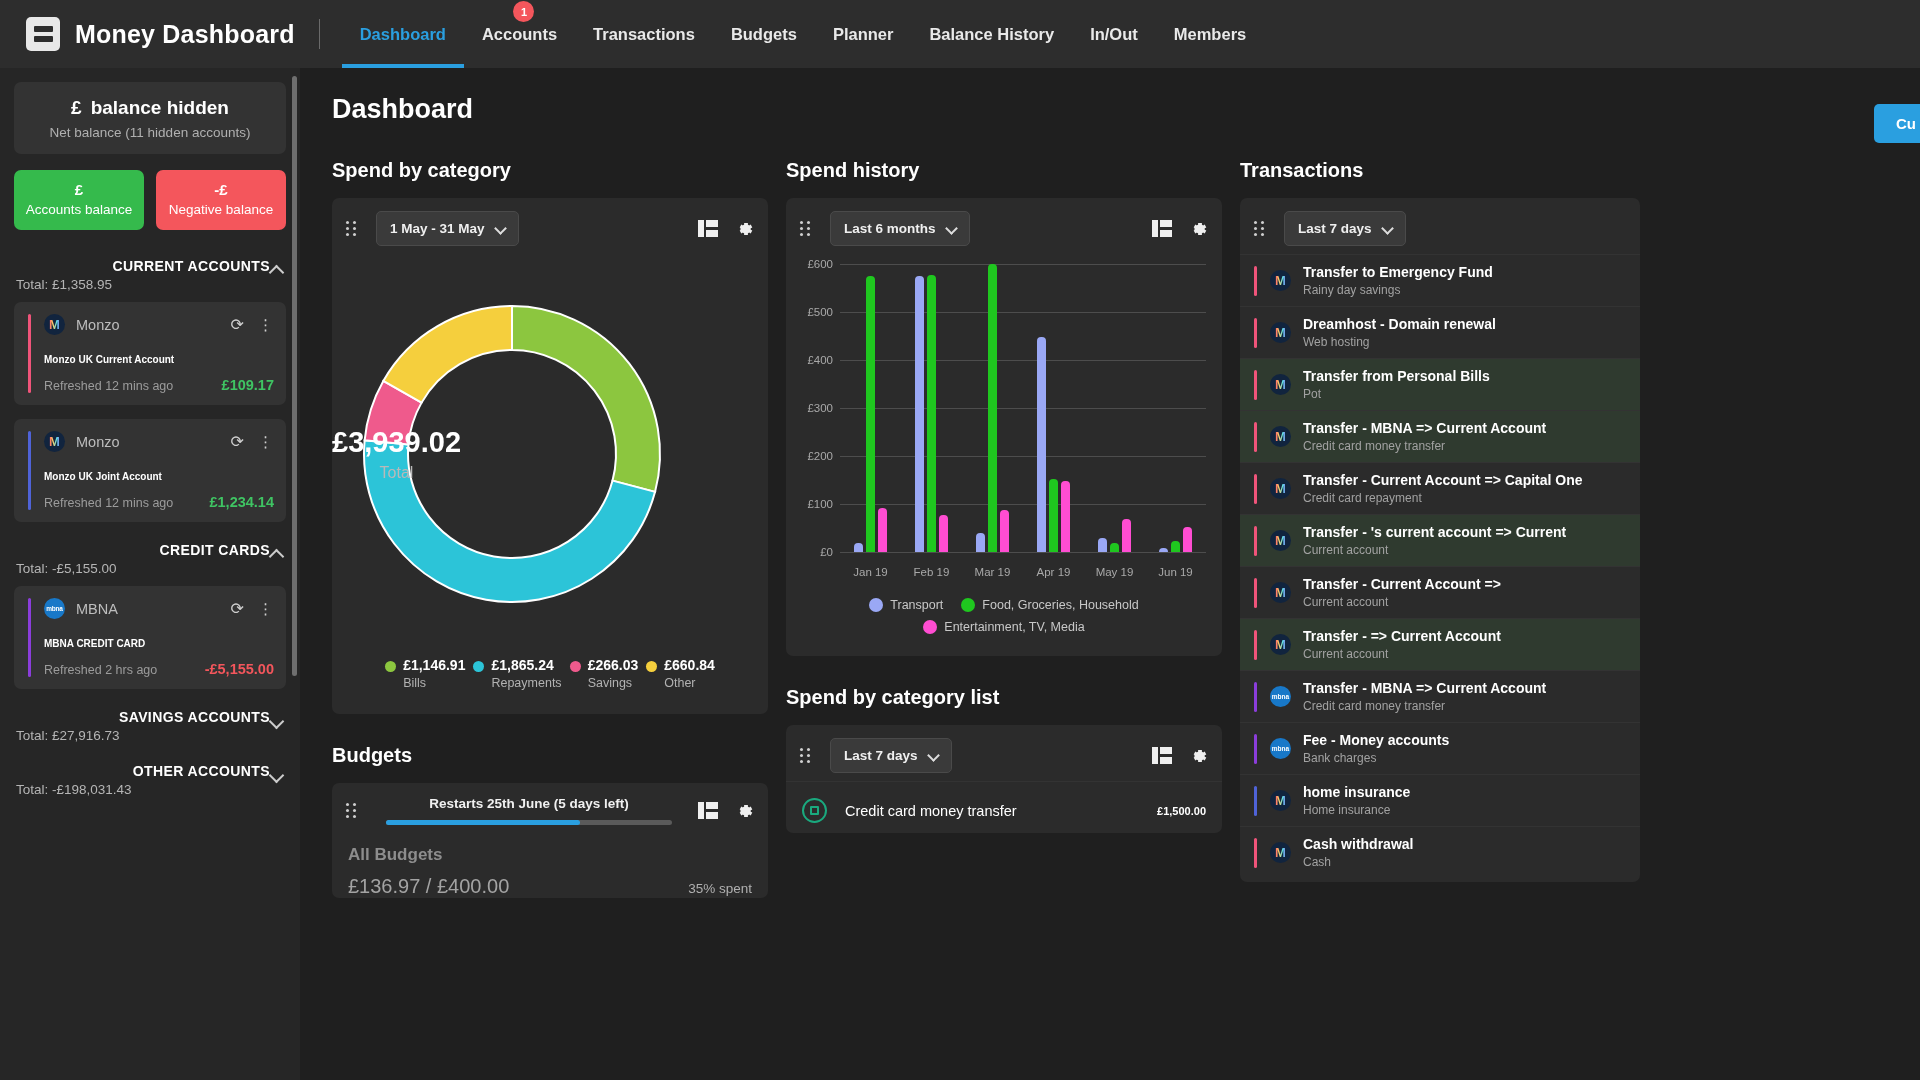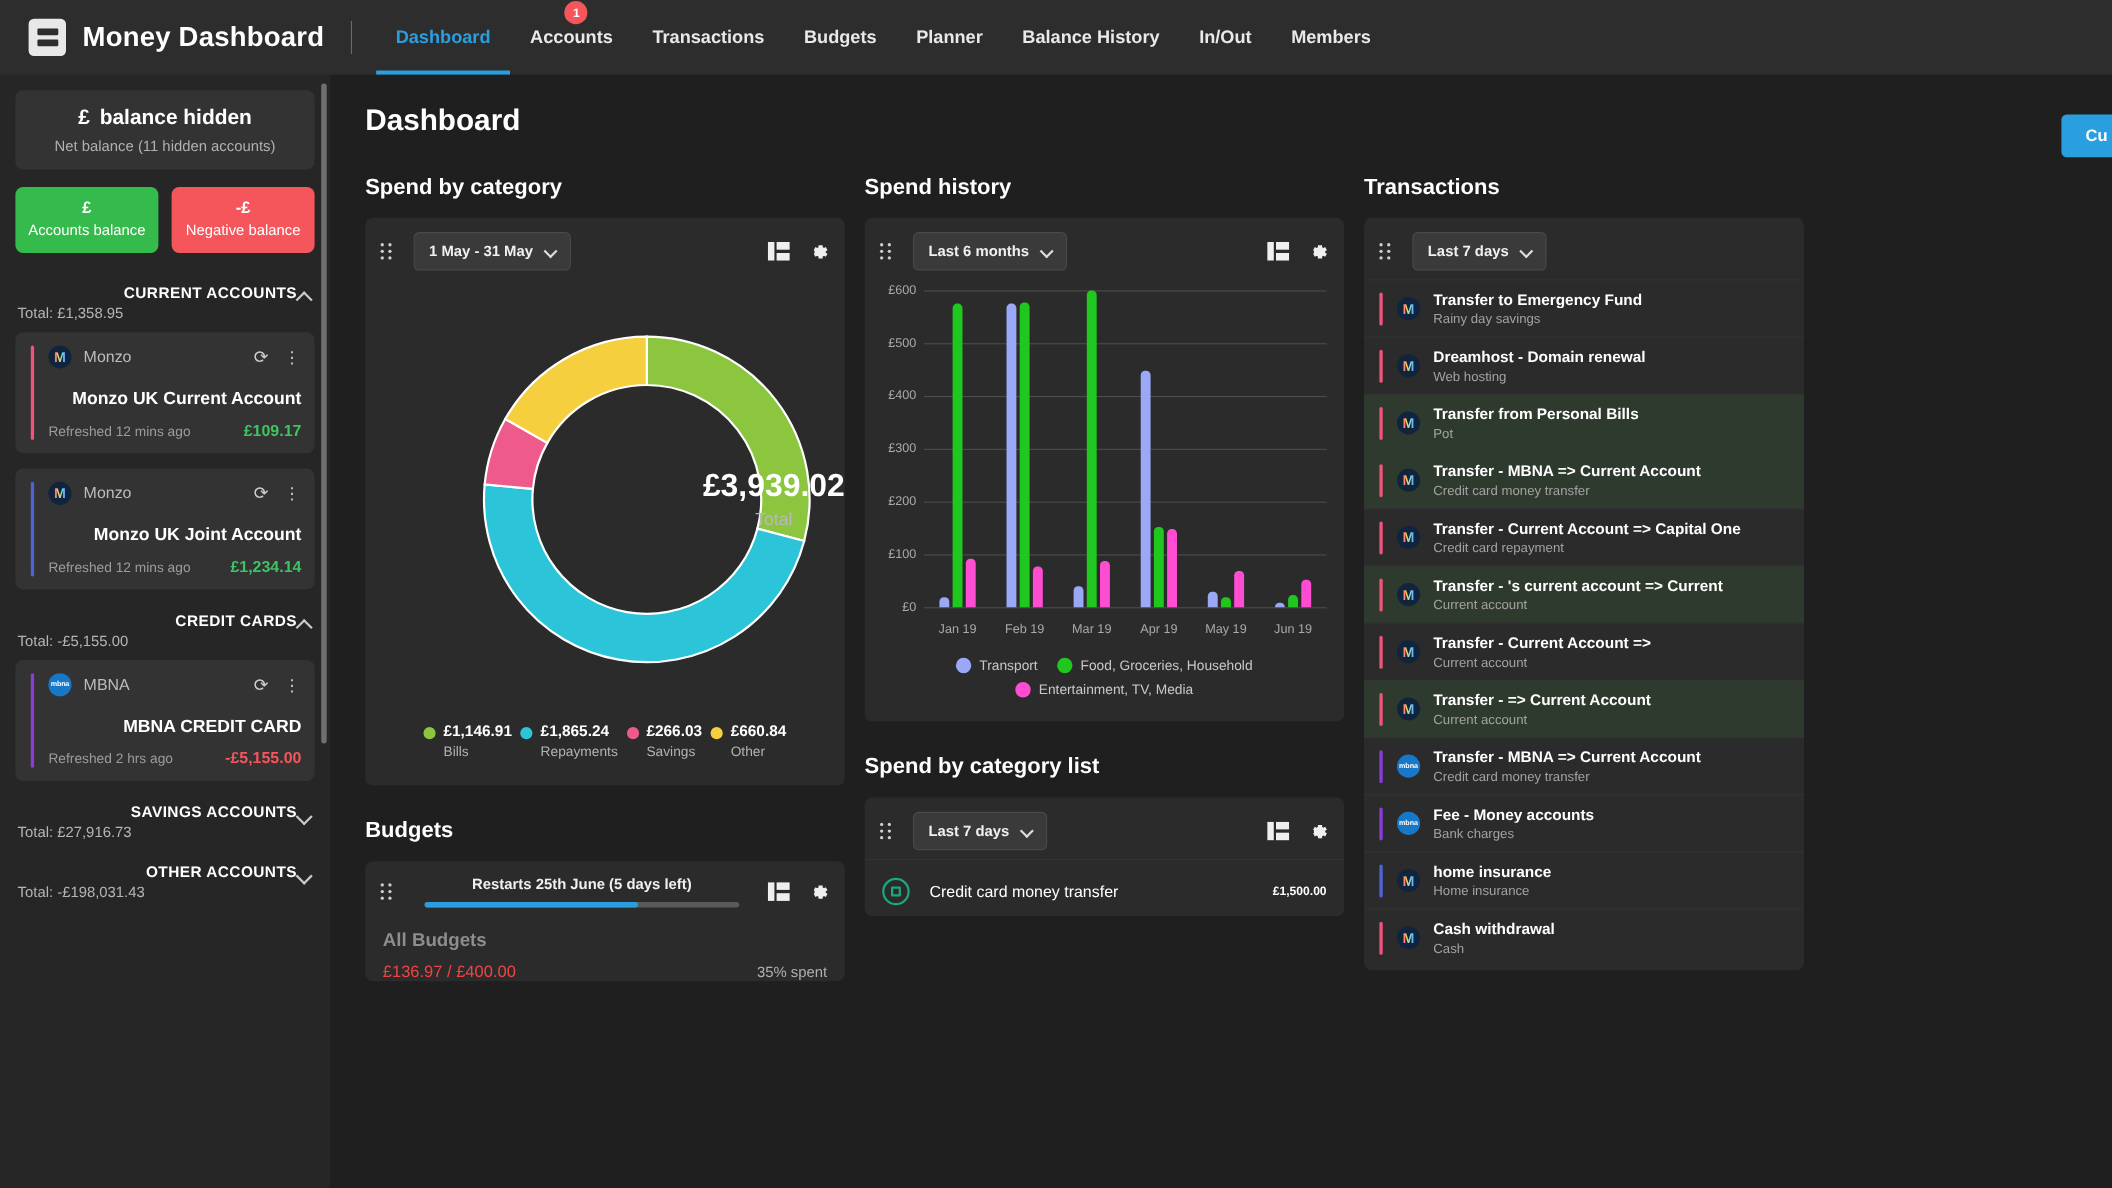--- a/index.html
+++ b/index.html
@@ -83,21 +83,21 @@
   }
   .acct-logo.monzo { background: #11243e; }
   .acct-logo.monzo span {
     background: linear-gradient(90deg,#ff4d6a 0%,#ffd166 35%,#5ce1e6 70%,#8f7bff 100%);
     -webkit-background-clip: text; background-clip: text; color: transparent; font-size: 13px;
   }
   .acct-logo.mbna { background: #1878c8; font-size: 6.5px; letter-spacing: -.2px; }
   .acct-bank { font-size: 14.5px; color: #bdbdbd; margin-left: 11px; flex: 1; }
   .ic-refresh, .ic-dots { color: #cfcfcf; font-size: 16px; flex: none; }
   .ic-dots { margin-left: 14px; letter-spacing: 1px; font-size: 15px; }
-  .acct-name { font-size: 16px; font-weight: bold; padding-left: 30px; margin-top: 19px; text-align: right; }
+  .acct-name { font-size: 10px; font-weight: bold; padding-left: 30px; margin-top: 19px; }
   .acct-bot { display: flex; align-items: baseline; padding-left: 30px; margin-top: 12px; }
   .acct-refreshed { font-size: 12.5px; color: #9c9c9c; flex: 1; }
   .acct-amt { font-size: 14.5px; font-weight: bold; }
   .acct-amt.pos { color: #3fc463; }
   .acct-amt.neg { color: #f4565c; }
   .sb-scroll {
     position: absolute; right: 3px; top: 8px; width: 5px; height: 600px;
     background: #6f6f6f; border-radius: 3px;
   }
   
@@ -122,21 +122,21 @@
     padding: 9px 13px; display: flex; align-items: center; gap: 11px; white-space: nowrap;
   }
   .drop .cv { width: 9px; height: 9px; position: relative; }
   .drop .cv::before {
     content: ""; position: absolute; top: 0; left: 0; width: 7px; height: 7px;
     border-right: 2px solid #ddd; border-bottom: 2px solid #ddd; transform: rotate(45deg);
   }
   .w-bar .spacer { flex: 1; }
   .ic-btn { color: #efefef; margin-left: 16px; display:flex; align-items:center; }
   
-  .donut-area { position: relative; height: 400px; display:flex; align-items:center; justify-content:flex-end; }
+  .donut-area { position: relative; height: 400px; display:flex; align-items:center; justify-content:flex-start; }
   .donut-center { position: absolute; text-align: center; top: 50%; transform: translateY(-50%); }
   .donut-total { font-size: 29px; font-weight: bold; }
   .donut-lbl { font-size: 16px; color: #b9b9b9; margin-top: 5px; }
   .donut-legend { display: flex; justify-content: center; gap: 8px; padding: 2px 10px 24px; }
   .lg-item { display: flex; align-items: flex-start; gap: 7px; }
   .lg-dot { width: 11px; height: 11px; border-radius: 50%; margin-top: 5px; flex: none; }
   .lg-val { font-size: 14px; font-weight: bold; white-space: nowrap; }
   .lg-name { font-size: 12.5px; color: #b2b2b2; margin-top: 2px; }
   
   .bc { position: relative; height: 330px; margin: 10px 16px 0 8px; }
@@ -172,21 +172,21 @@
   .tx-sub { font-size: 12px; color: #a2a2a2; margin-top: 3px; }
   
   .bud-bar { display: flex; align-items: center; padding: 13px 14px 6px; }
   .bud-mid { flex: 1; margin: 0 10px; }
   .bud-restart { font-size: 13.5px; font-weight: bold; color: #f0f0f0; text-align:center; }
   .bud-track { height: 5px; background: #5a5a5a; border-radius: 3px; margin-top: 9px; position: relative; }
   .bud-fill { position: absolute; left: 0; top: 0; bottom: 0; background: #2a9fe0; border-radius: 3px; }
   .bud-body { padding: 14px 16px 0; }
   .bud-name { font-size: 17px; font-weight: bold; color: #8d8d8d; }
   .bud-line { display: flex; align-items: baseline; margin-top: 10px; }
-  .bud-amt { font-size: 15px; color: #ef4444; flex: 1; }
+  .bud-amt { font-size: 20px; color: #a3a3a3; flex: 1; }
   .bud-pct { font-size: 13.5px; color: #b0b0b0; }
   
   .sl-row { display: flex; align-items: center; padding: 16px 16px 10px; border-top: 1px solid #333; }
   .sl-ic {
     width: 25px; height: 25px; border-radius: 50%; border: 2px solid #1aa97e;
     display: flex; align-items: center; justify-content: center; margin-right: 18px; flex: none;
   }
   .sl-ic i { width: 9px; height: 9px; border: 2px solid #1aa97e; border-radius: 1px; display:block; }
   .sl-name { flex: 1; font-size: 14.5px; }
   .sl-amt { font-size: 11px; font-weight: bold; }

